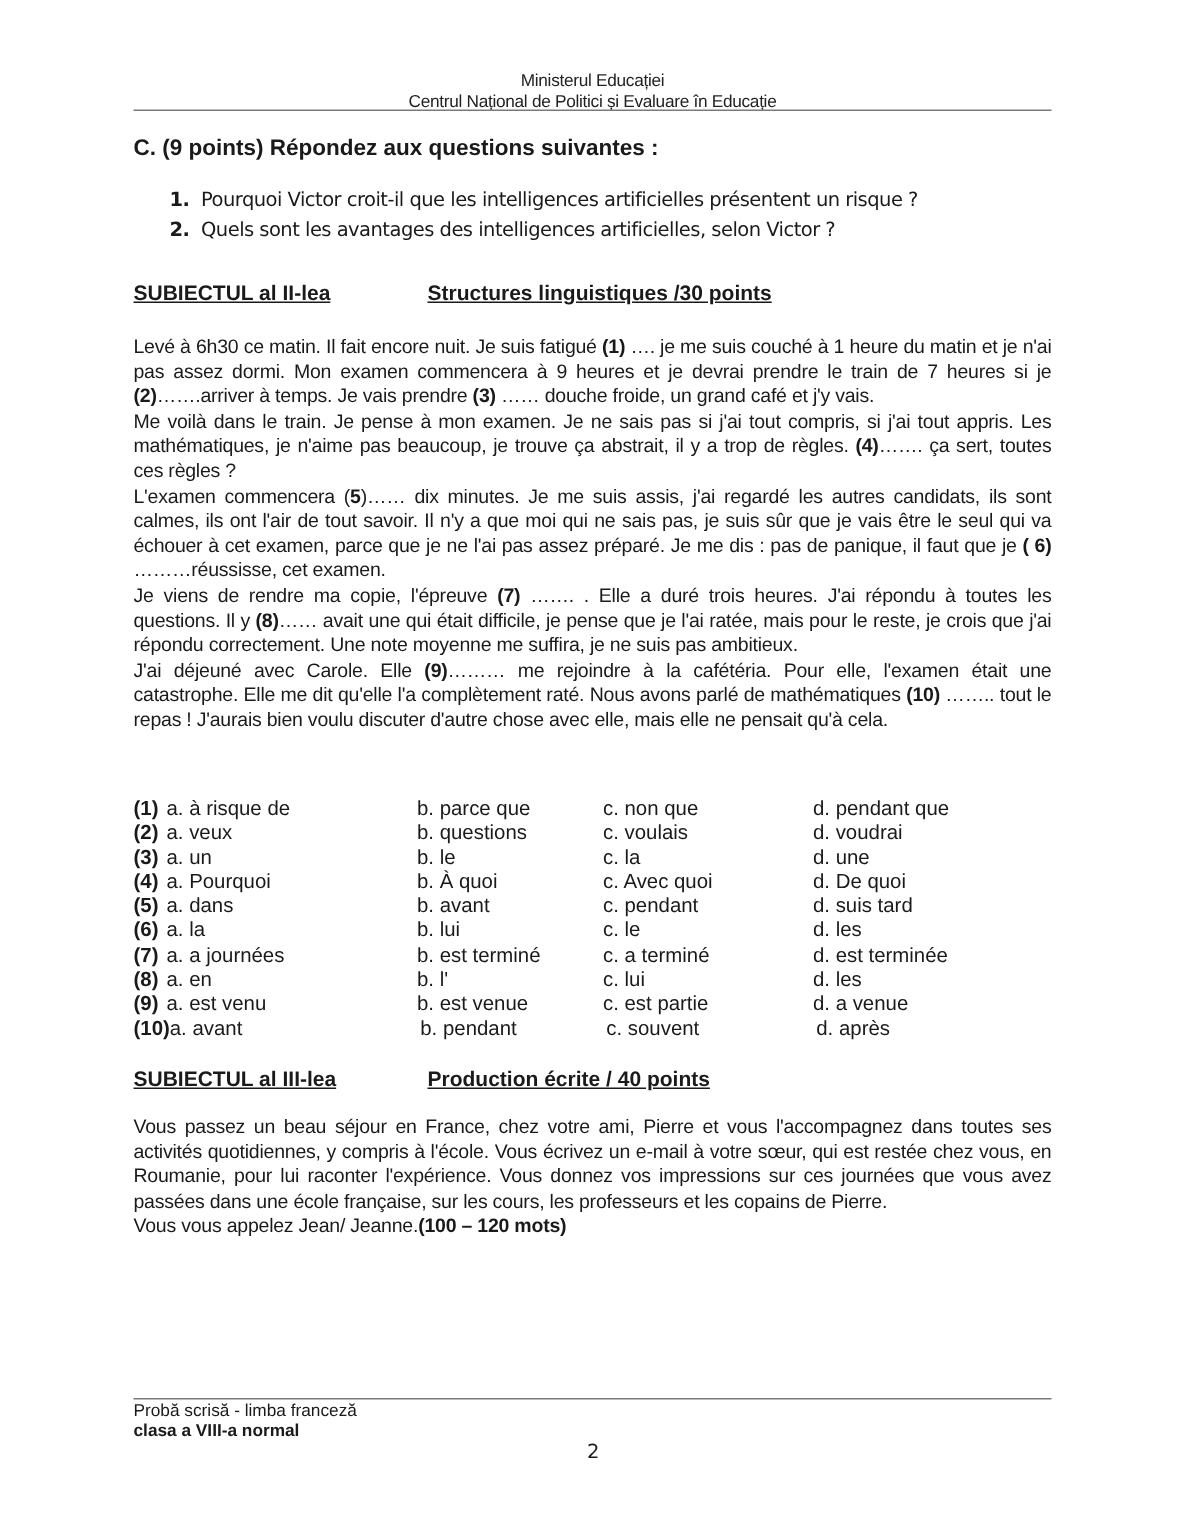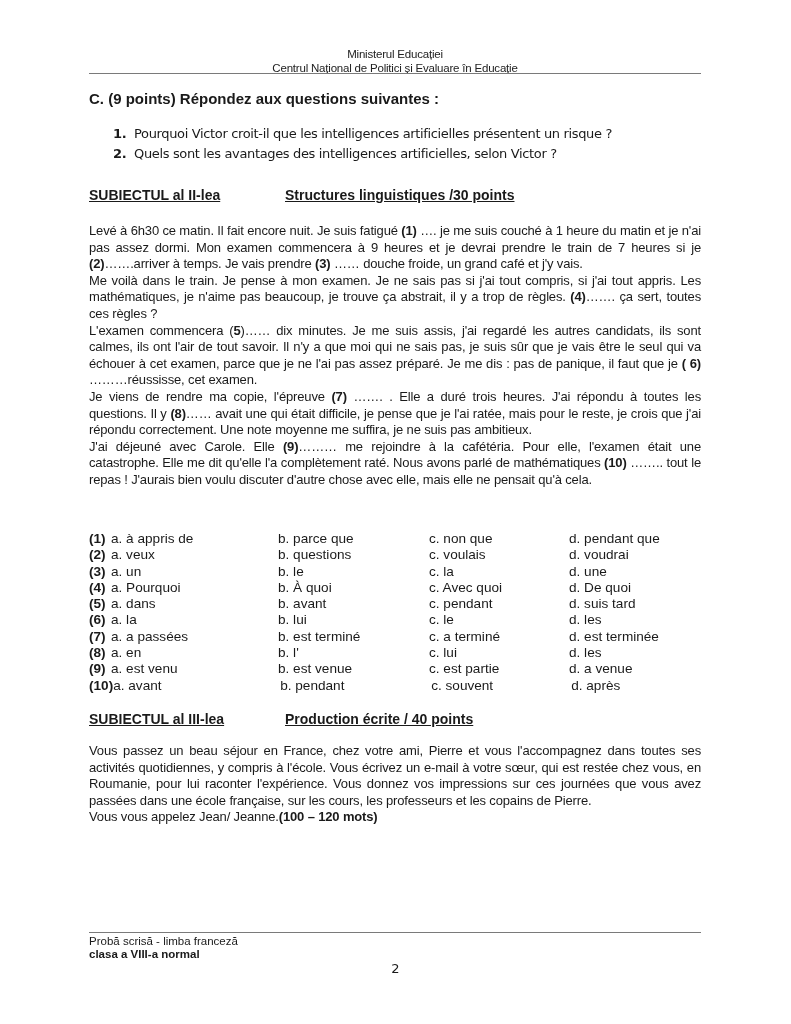--- a/index.html
+++ b/index.html
@@ -30,21 +30,21 @@
   .para p { margin: 0; }
   .para b { font-weight: bold; }
   .text2 { top: 223px; }
   .text3 { top: 743px; }
 
   .options { top: 531px; font-size: 13.6px; line-height: 16.3px; }
   .opt-row { display: flex; }
   .opt-row .num { font-weight: bold; width: 22px; flex: none; white-space: nowrap; }
   .opt-row .num.tight { width: auto; }
   .opt-row .a { width: 167px; flex: none; }
-  .opt-row .b { width: 151px; flex: none; }
+  .opt-row .b { width: 124px; flex: none; }
   .opt-row .c { width: 140px; flex: none; }
   .opt-row .d { flex: 1; }
 
   .name-line { display: flex; }
   .name-line .count { font-weight: bold; }
 
   .nb { top: 855px; font-size: 11.6px; font-weight: bold; line-height: 14px; text-align: justify;
         letter-spacing: -0.1px; }
 
   .footer-rule { position: absolute; left: 89px; width: 612px; top: 932px; height: 0;
@@ -90,21 +90,21 @@
       <p><span>Levé à 6h30 ce matin. Il fait encore nuit. Je suis fatigué </span><b>(1)</b><span> …. je me suis couché à 1 heure du matin et je n'ai pas assez dormi. Mon examen commencera à 9 heures et je devrai prendre le train de 7 heures si je </span><b>(2)</b><span>…….arriver à temps. Je vais prendre </span><b>(3)</b><span> ……  douche froide, un grand café et j'y vais.</span></p>
       <p><span>Me voilà dans le train. Je pense à mon examen. Je ne sais pas si j'ai tout compris, si j'ai tout appris. Les mathématiques, je n'aime pas beaucoup, je trouve ça abstrait, il y a trop de règles. </span><b>(4)</b><span>……. ça sert, toutes ces règles ?</span></p>
       <p><span>L'examen commencera (</span><b>5</b><span>)…… dix minutes. Je me suis assis, j'ai regardé les autres candidats, ils sont calmes, ils ont l'air de tout savoir. Il n'y a que moi qui ne sais pas, je suis sûr que je vais être le seul qui va échouer à cet examen, parce que je ne l'ai pas assez préparé. Je me dis : pas de panique, il faut que je </span><b>( 6)</b><span>  ………réussisse, cet examen.</span></p>
       <p><span>Je viens de rendre ma copie, l'épreuve </span><b>(7)</b><span> ……. .  Elle a duré trois heures. J'ai répondu à toutes les questions. Il y </span><b>(8)</b><span>…… avait une qui était difficile, je pense que je l'ai ratée, mais pour le reste, je crois que j'ai répondu correctement. Une note moyenne me suffira, je ne suis pas ambitieux.</span></p>
       <p><span>J'ai déjeuné avec Carole. Elle </span><b>(9)</b><span>……… me rejoindre à la cafétéria. Pour elle, l'examen était une catastrophe. Elle me dit qu'elle l'a complètement raté. Nous avons parlé de mathématiques </span><b>(10)</b><span> …….. tout le repas ! J'aurais bien voulu discuter d'autre chose avec elle, mais elle ne pensait qu'à cela.</span></p>
     </div>
 
   <div class="content options" id="options">
       <div class="opt-row">
         <span class="num">(1)</span>
-        <span class="a">a. à appris de</span>
+        <span class="a">a. à risque de</span>
         <span class="b">b. parce que</span>
         <span class="c">c. non que</span>
         <span class="d">d. pendant que</span>
       </div>
       <div class="opt-row">
         <span class="num">(2)</span>
         <span class="a">a. veux</span>
         <span class="b">b. questions</span>
         <span class="c">c. voulais</span>
         <span class="d">d. voudrai</span>
@@ -132,21 +132,21 @@
       </div>
       <div class="opt-row">
         <span class="num">(6)</span>
         <span class="a">a. la</span>
         <span class="b">b. lui</span>
         <span class="c">c. le</span>
         <span class="d">d. les</span>
       </div>
       <div class="opt-row">
         <span class="num">(7)</span>
-        <span class="a">a. a passées</span>
+        <span class="a">a. a journées</span>
         <span class="b">b. est terminé</span>
         <span class="c">c. a terminé</span>
         <span class="d">d. est terminée</span>
       </div>
       <div class="opt-row">
         <span class="num">(8)</span>
         <span class="a">a. en</span>
         <span class="b">b. l'</span>
         <span class="c">c. lui</span>
         <span class="d">d. les</span>

